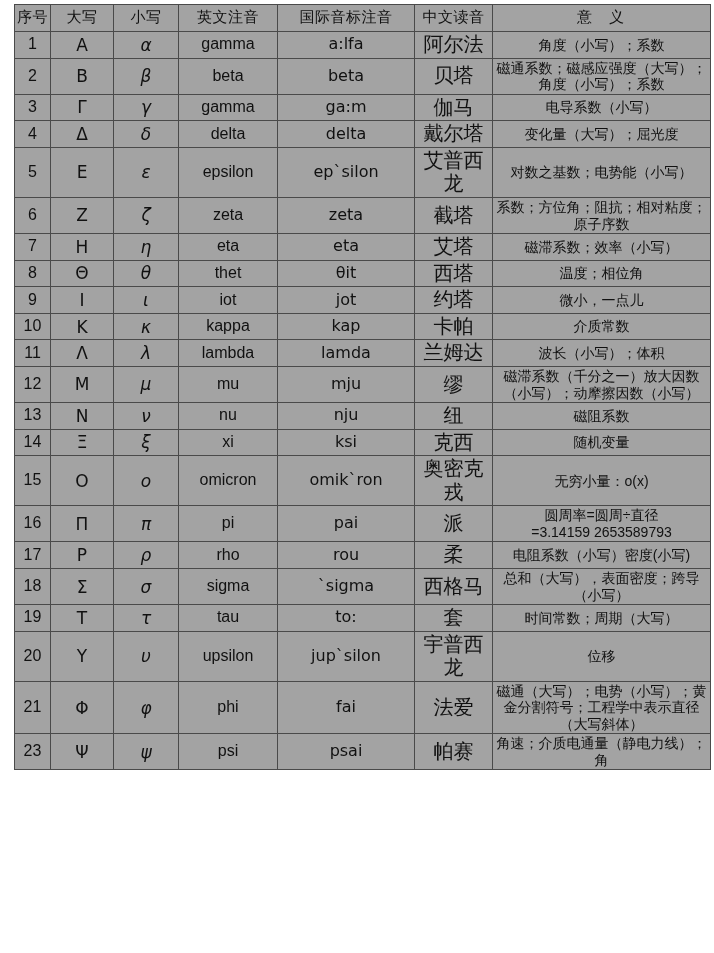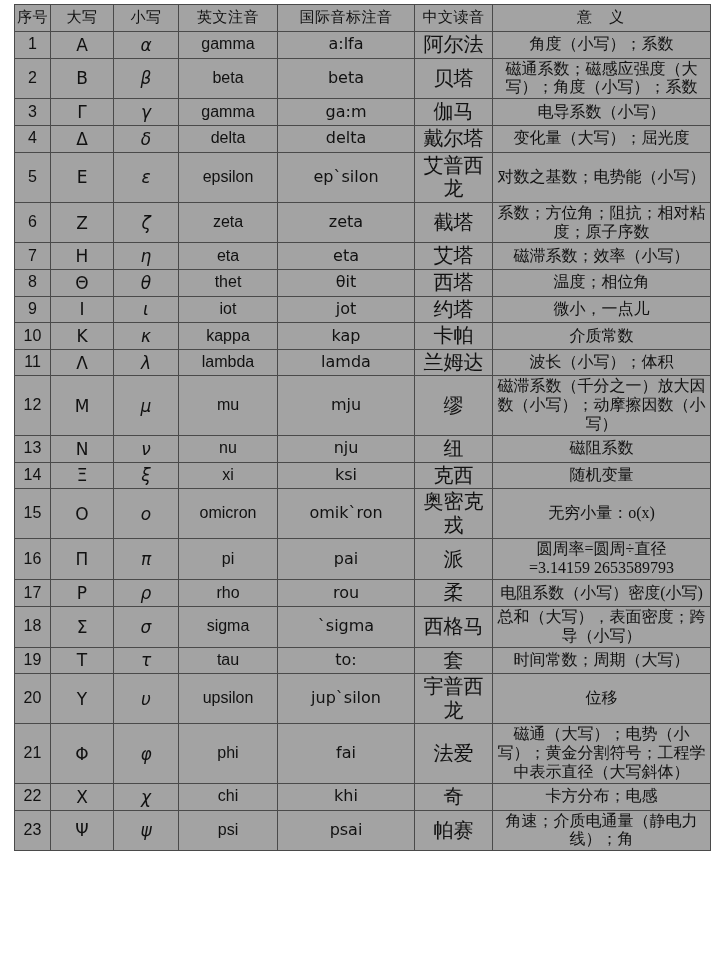--- a/index.html
+++ b/index.html
@@ -79,22 +79,22 @@
     font-family: "Liberation Sans", sans-serif;
   }
   td.ipa {
     font-family: "DejaVu Sans", "Liberation Sans", sans-serif;
   }
   td.cn {
     font-size: 20px;
     font-family: "DejaVu Sans", sans-serif;
   }
   td.mean {
-    font-size: 16px;
-    font-family: Liberation Serif, serif;
+    font-size: 14px;
+    font-family: Liberation Sans, sans-serif;
     padding: 2px 1px;
   }
   .watermark {
     position: absolute;
     right: 8px;
     bottom: 30px;
     width: 150px;
     height: 52px;
     color: #c9c9cf;
     font-size: 9px;
@@ -315,29 +315,20 @@
         <tr>
           <td class="seq">21</td>
           <td class="upper">Φ</td>
           <td class="lower">φ</td>
           <td class="eng">phi</td>
           <td class="ipa">fai</td>
           <td class="cn">法爱</td>
           <td class="mean">磁通（大写）；电势（小写）；黄金分割符号；工程学中表示直径（大写斜体）</td>
         </tr>
         <tr>
-          <td class="seq">22</td>
-          <td class="upper">Χ</td>
-          <td class="lower">χ</td>
-          <td class="eng">chi</td>
-          <td class="ipa">khi</td>
-          <td class="cn">奇</td>
-          <td class="mean">卡方分布；电感</td>
-        </tr>
-        <tr>
           <td class="seq">23</td>
           <td class="upper">Ψ</td>
           <td class="lower">ψ</td>
           <td class="eng">psi</td>
           <td class="ipa">psai</td>
           <td class="cn">帕赛</td>
           <td class="mean">角速；介质电通量（静电力线）；角</td>
         </tr>
       </tbody>
   </table>

